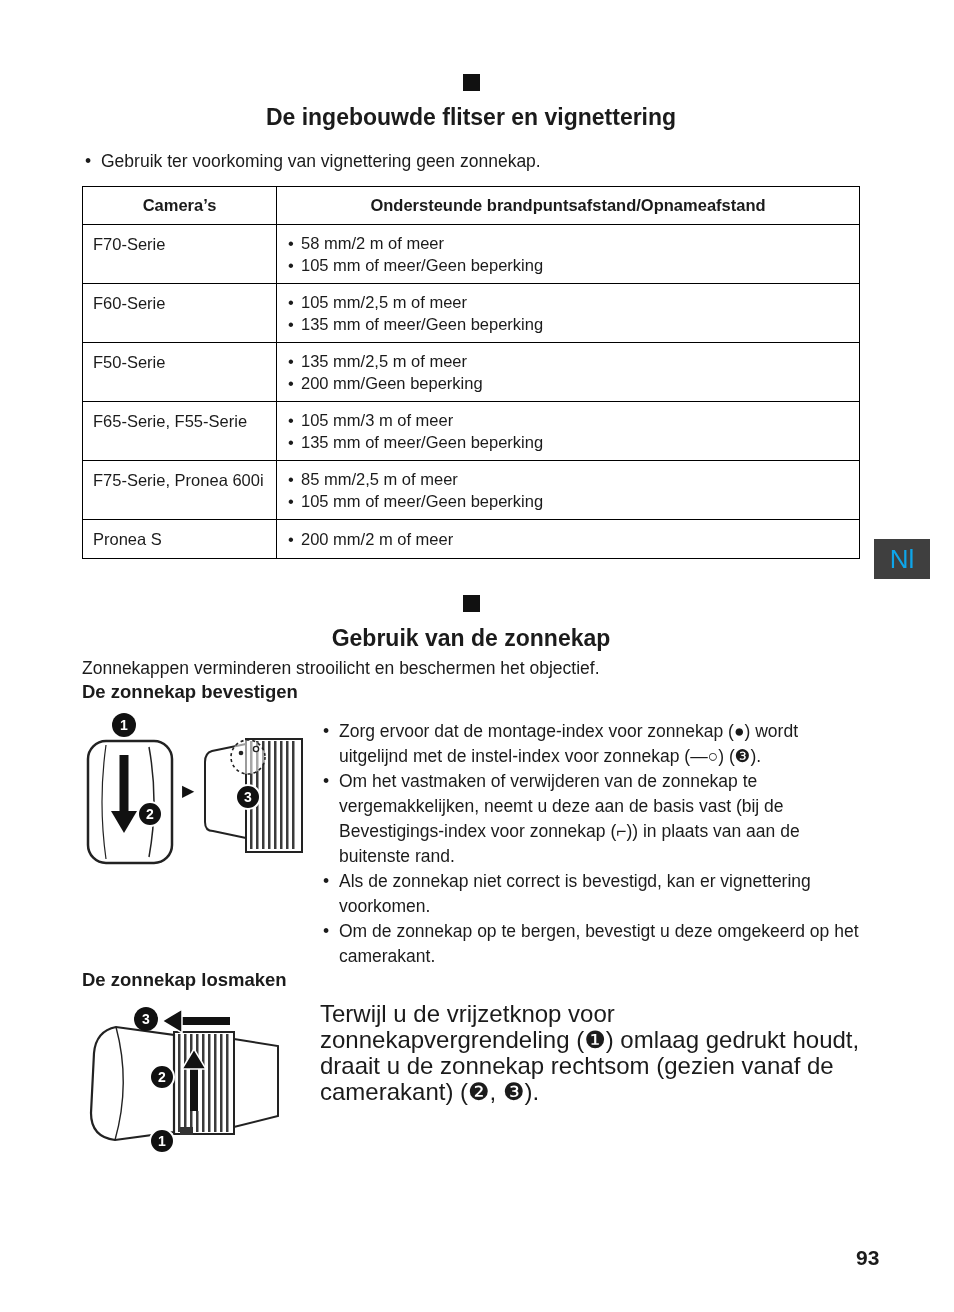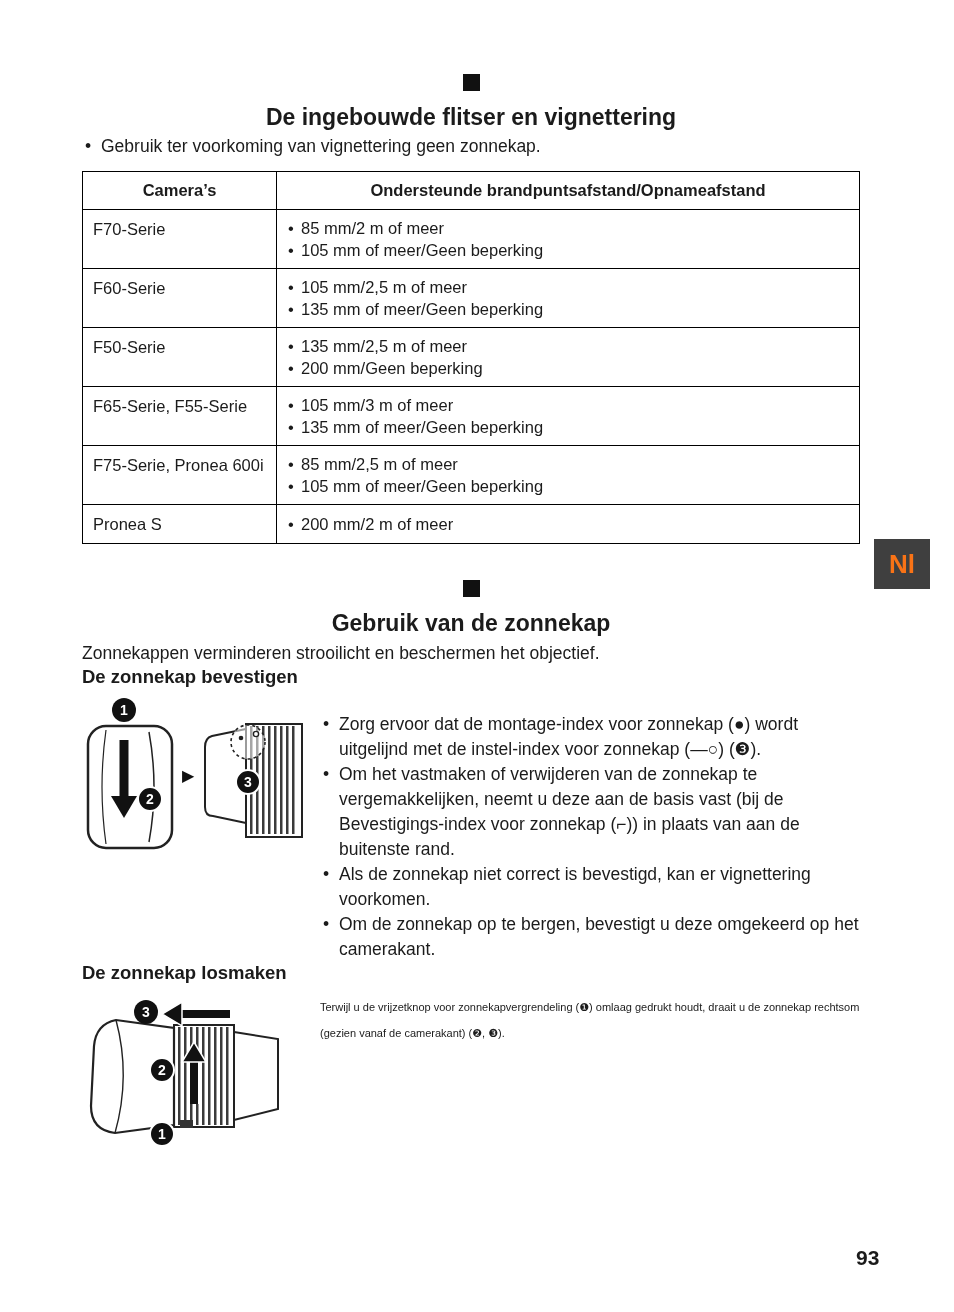--- a/index.html
+++ b/index.html
@@ -4,48 +4,48 @@
 <style>
   * { margin:0; padding:0; box-sizing:border-box; }
   html,body { background:#ffffff; }
   .page { position:relative; width:954px; height:1312px; background:#fff; overflow:hidden;
           font-family:"Liberation Sans","DejaVu Sans",sans-serif; color:#1b1b1b; }
   .content { position:absolute; left:82px; top:0; width:778px; padding-top:74px; }
 
   .sec-title { display:flex; align-items:center; gap:11px; font-size:23px; font-weight:bold; line-height:30px;flex-direction:column; }
   .sq { width:17px; height:17px; background:#111; flex:0 0 auto; }
 
-  .bullets { list-style:none; margin-top:1px; }
+  .bullets { list-style:none; margin-top:16px; }
   .bullets li { position:relative; padding-left:19px; font-size:17.5px; line-height:26px; }
   .bullets li::before { content:"•"; position:absolute; left:3px; }
 
   table { width:100%; border-collapse:collapse; margin-top:12px; }
   th,td { border:1.6px solid #000; }
   th { font-size:16.5px; padding:9px 6px; text-align:center; }
   td.cam { width:194px; font-size:16.5px; padding:8px 10px; vertical-align:top; line-height:22px; }
   td.specs { padding:7px 8px; }
   .spec { position:relative; padding-left:16px; font-size:16.5px; line-height:22px; }
   .spec::before { content:"•"; position:absolute; left:3px; }
 
   .sec2 { margin-top:36px; }
   .intro { font-size:17.5px; line-height:26px; margin-top:2px; }
   .sub-head { font-size:18.5px; font-weight:bold; }
 
   .fig-row { display:flex; align-items:flex-start; margin-top:8px; }
   .fig-col { width:238px; flex:0 0 auto; }
   .fig-pair { display:flex; align-items:center; }
   .tri { font-size:16px; color:#111; margin:0 4px; }
   .txt-col { flex:1; }
-  .txt-col .bullets { margin-top:16px; }
+  .txt-col .bullets { margin-top:8px; }
   .txt-col .bullets li { line-height:25px; }
-  .detach-text { font-size:11px; line-height:26px; padding-top:2px; }
-
-  .lang-tab { position:absolute; top:539px; right:24px; width:56px; height:50px;
-              background:#3f3f3f; color:#f97316; display:flex; align-items:center; justify-content:center;
-              font-size:26px; font-weight:bold; }
+  .detach-text { font-size:24px; line-height:26px; padding-top:2px; }
+
+  .lang-tab { position:absolute; top:539px; right:24px; width:56px; height:40px;
+              background:#3f3f3f; color:#0ea5e9; display:flex; align-items:center; justify-content:center;
+              font-size:26px; font-weight:normal; }
   .page-num { position:absolute; left:856px; top:1246px; font-size:21px; font-weight:bold; }
 
   .mk { fill:#111; }
   .mk-t { fill:#fff; font:bold 14px "Liberation Sans",sans-serif; text-anchor:middle; }
 </style>
 </head>
 <body>
 
 <div class="page">
   <div class="content">
@@ -63,21 +63,21 @@
       <thead>
         <tr>
           <th>Camera’s</th>
           <th>Ondersteunde brandpuntsafstand/Opnameafstand</th>
         </tr>
       </thead>
       <tbody>
         <tr>
           <td class="cam">F70-Serie</td>
           <td class="specs">
-            <div class="spec">85 mm/2 m of meer</div>
+            <div class="spec">58 mm/2 m of meer</div>
             <div class="spec">105 mm of meer/Geen beperking</div>
           </td>
         </tr>
         <tr>
           <td class="cam">F60-Serie</td>
           <td class="specs">
             <div class="spec">105 mm/2,5 m of meer</div>
             <div class="spec">135 mm of meer/Geen beperking</div>
           </td>
         </tr>

